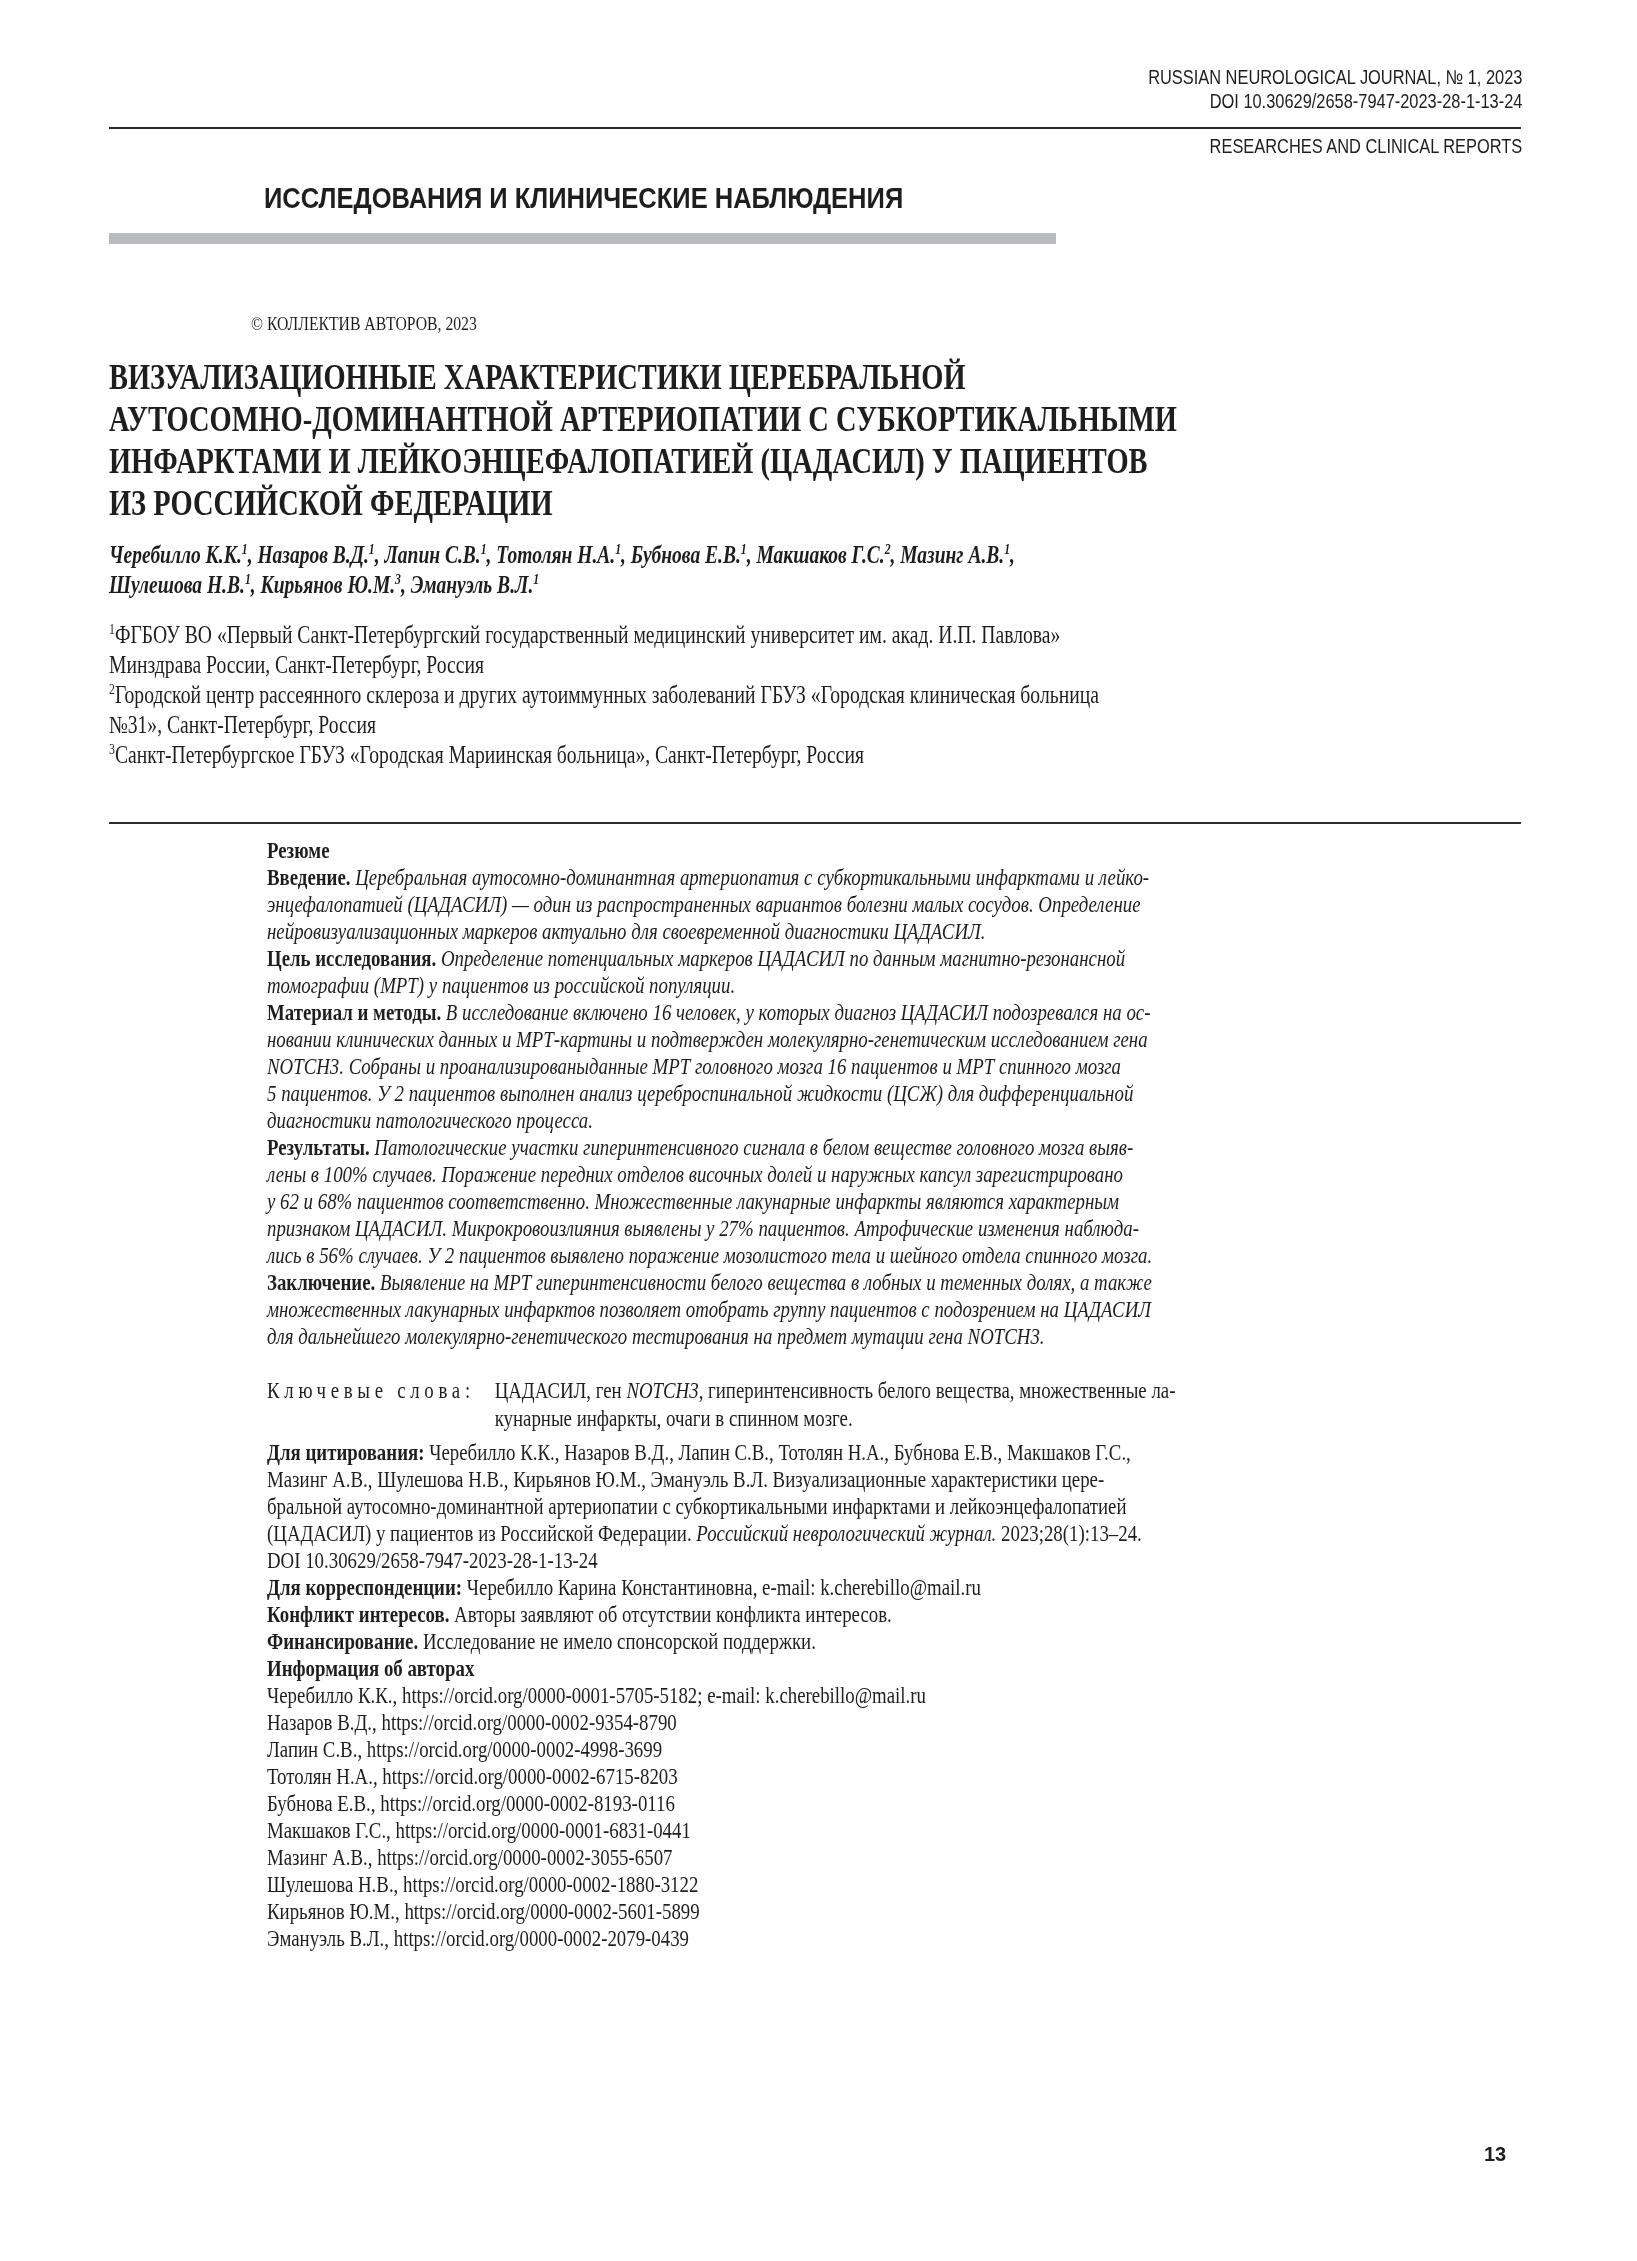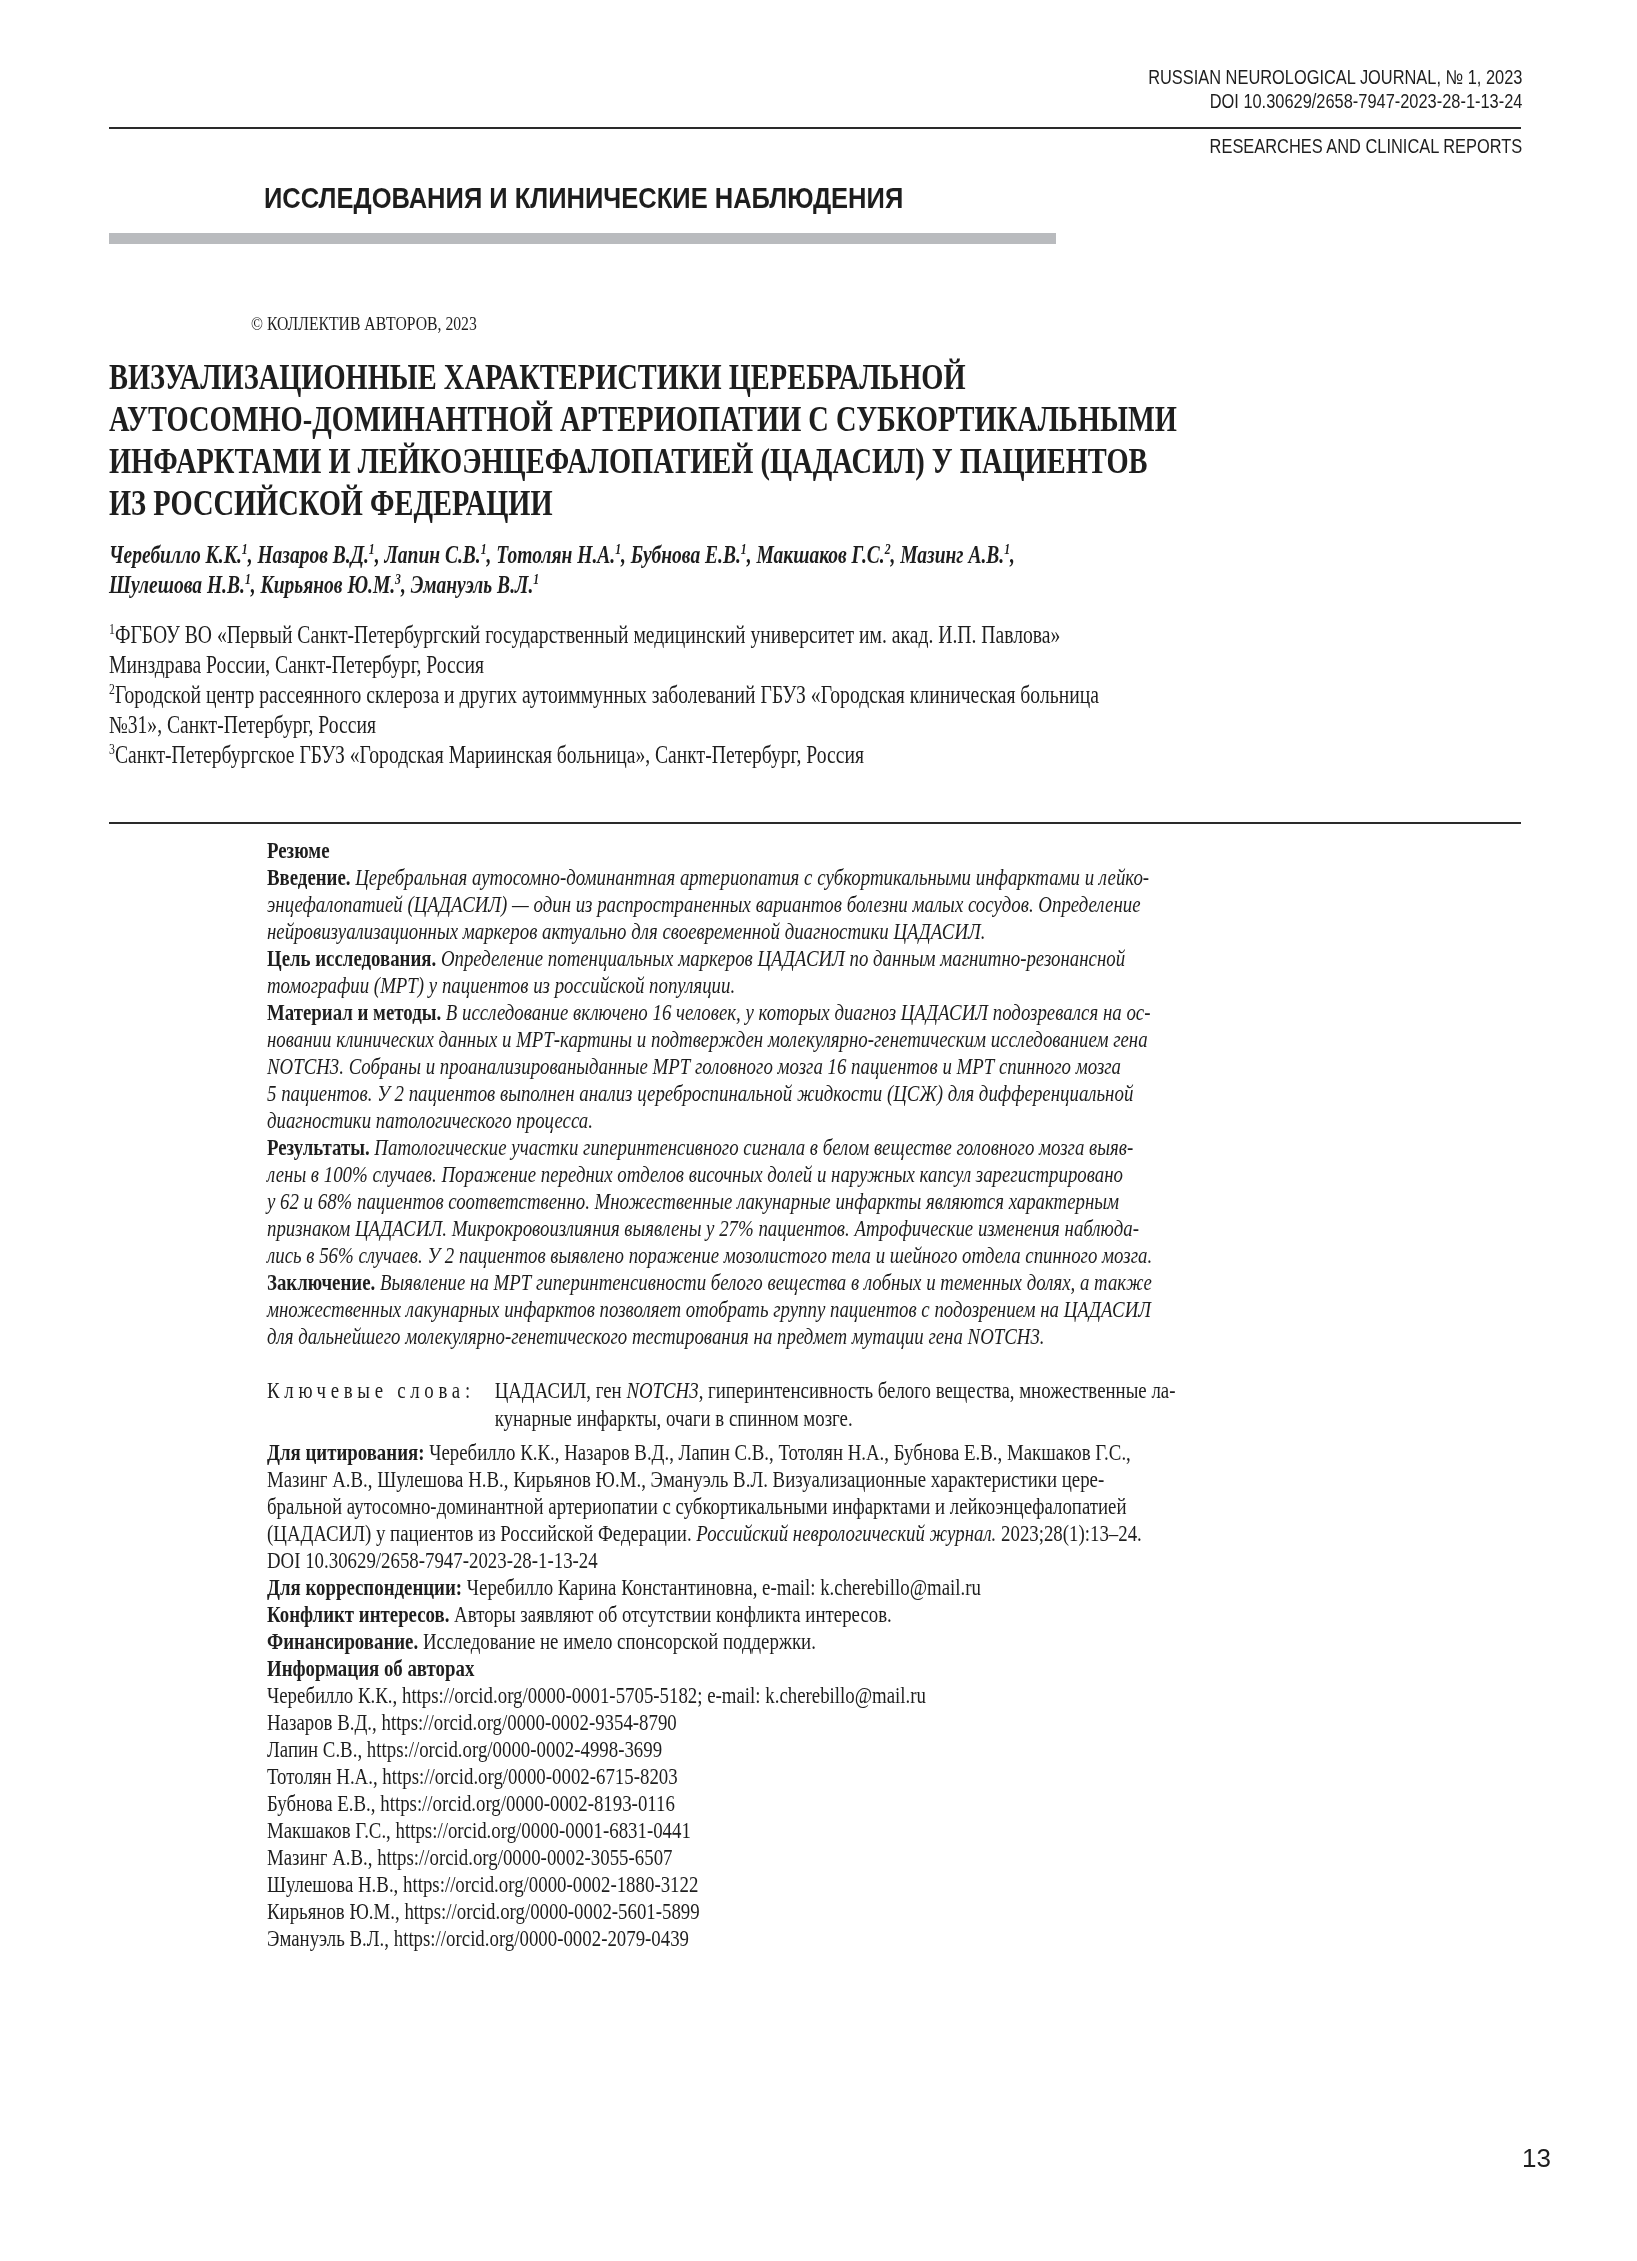--- a/index.html
+++ b/index.html
@@ -35,21 +35,21 @@
   .i { font-style: italic; }
 
   #keywords { left: 267px; top: 1376px; width: 1610px; font-size: 24px; line-height: 28px; transform: scaleX(0.785); transform-origin: left top; }
   #keywords .kw-label { letter-spacing: 6px; display: inline-block; width: 277px; }
   #keywords .kw-text { position: absolute; left: 290px; top: 0; white-space: nowrap; }
   #keywords .kw-text div { white-space: nowrap; }
 
   #citation { left: 267px; top: 1439px; width: 1610px; font-size: 24px; line-height: 27px; transform: scaleX(0.785); transform-origin: left top; }
   #citation .line { white-space: nowrap; }
 
-  #page-number { left: 1522px; top: 2143px; font-size: 26px; font-weight: normal; }
+  #page-number { left: 1484px; top: 2143px; font-size: 20px; font-weight: bold; }
 </style>
 </head>
 <body>
 
 <div id="running-head" class="abs sans">
   <div>RUSSIAN NEUROLOGICAL JOURNAL, № 1, 2023</div>
   <div>DOI 10.30629/2658-7947-2023-28-1-13-24</div>
 </div>
 <div id="top-rule" class="abs"></div>
 <div id="section-en" class="abs sans">RESEARCHES AND CLINICAL REPORTS</div>

